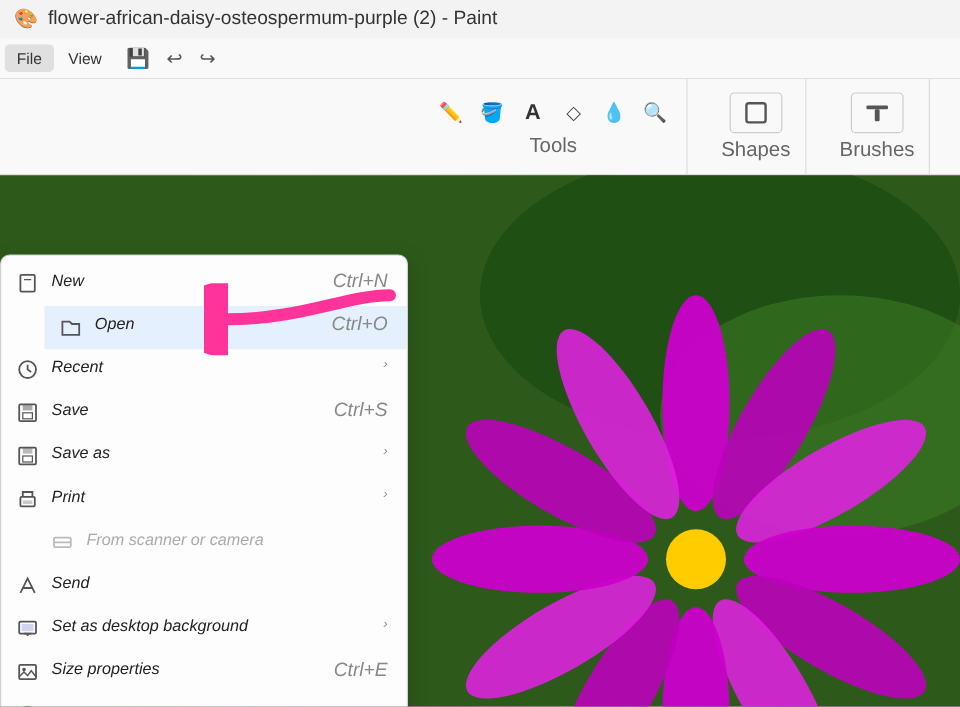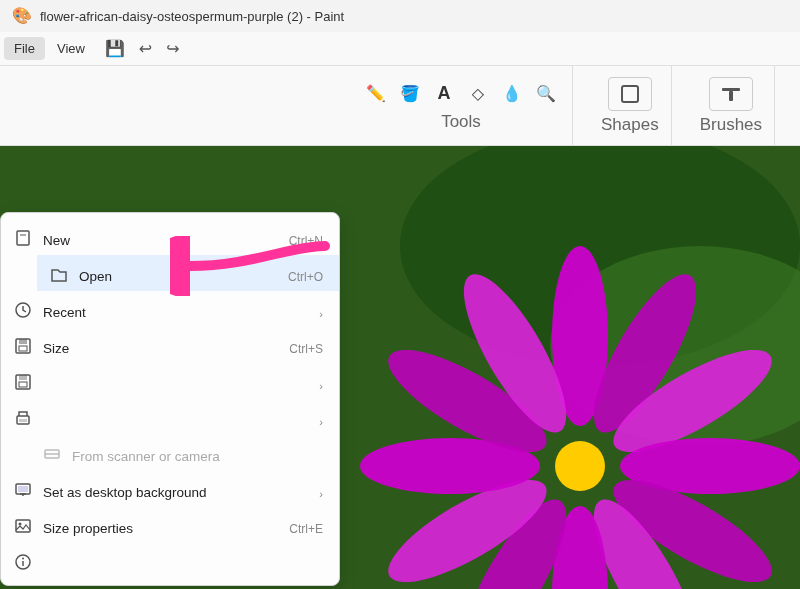--- a/index.html
+++ b/index.html
@@ -19,21 +19,21 @@
       display: flex;
       align-items: center;
       padding: 0 12px;
       gap: 8px;
     }
     .title-bar-icon {
       width: 20px;
       height: 20px;
     }
     .title-bar-text {
-      font-size: 13px;
+      font-size: 16px;
       color: #333;
     }
 
     
     .menu-bar {
       height: 34px;
       background: #f9f9f9;
       display: flex;
       align-items: center;
       padding: 0 4px;
@@ -142,28 +142,29 @@
       background: #fdfdfd;
       border: 1px solid #d0d0d0;
       border-radius: 8px;
       box-shadow: 2px 4px 16px rgba(0,0,0,0.15);
       z-index: 100;
       padding: 6px 0;
       top: 66px;
     }
     .menu-row {
       display: flex;
-      align-items: flex-end;
+      align-items: flex-start;
       padding: 7px 16px 7px 12px;
       font-size: 13.5px;
       color: #222;
       cursor: pointer;
       position: relative;
       gap: 10px;
       min-height: 36px;
+      font-style: italic;
     }
     .menu-row.highlighted-blue {
       background: #e5f0ff;
       margin-left: 36px;
     }
     .menu-row.disabled {
       color: #aaa;
       cursor: default;
       margin-left: 29px;
     }
@@ -173,21 +174,21 @@
       display: flex;
       align-items: center;
       justify-content: center;
       font-size: 15px;
       flex-shrink: 0;
     }
     .menu-row-label {
       flex: 1;
     }
     .menu-row-shortcut {
-      font-size: 12px;
+      font-size: 16px;
       color: #888;
       margin-left: auto;
     }
     .menu-row-arrow {
       font-size: 11px;
       color: #888;
       margin-left: auto;
     }
 
     
@@ -335,56 +336,67 @@
     </div>
 
     <div class="menu-row">
       <span class="menu-row-icon">
         <svg width="18" height="18" viewBox="0 0 18 18">
             <rect x="2" y="2" width="14" height="14" rx="1" fill="none" stroke="#555" stroke-width="1.5"></rect>
             <rect x="5" y="2" width="8" height="5" fill="#555" opacity="0.5"></rect>
             <rect x="5" y="9" width="8" height="5" fill="none" stroke="#555" stroke-width="1"></rect>
           </svg>
       </span>
-      <span class="menu-row-label">Size</span>
+      <span class="menu-row-label">Save</span>
       <span class="menu-row-shortcut">Ctrl+S</span>
     </div>
 
     <div class="menu-row">
       <span class="menu-row-icon">
         <svg width="18" height="18" viewBox="0 0 18 18">
             <rect x="2" y="2" width="14" height="14" rx="1" fill="none" stroke="#555" stroke-width="1.5"></rect>
             <rect x="5" y="2" width="8" height="5" fill="#555" opacity="0.4"></rect>
             <rect x="5" y="9" width="8" height="5" fill="none" stroke="#555" stroke-width="1"></rect>
           </svg>
       </span>
+      <span class="menu-row-label">Save as</span>
       <span class="menu-row-arrow">›</span>
     </div>
 
     <div class="menu-row">
       <span class="menu-row-icon">
         <svg width="18" height="18" viewBox="0 0 18 18">
             <rect x="3" y="7" width="12" height="8" rx="1" fill="none" stroke="#555" stroke-width="1.5"></rect>
             <path d="M5 7V3h8v4" fill="none" stroke="#555" stroke-width="1.5"></path>
             <rect x="5" y="10" width="8" height="3" fill="#555" opacity="0.3"></rect>
           </svg>
       </span>
+      <span class="menu-row-label">Print</span>
       <span class="menu-row-arrow">›</span>
     </div>
 
     <div class="menu-row disabled">
       <span class="menu-row-icon">
         <svg width="18" height="18" viewBox="0 0 18 18">
             <rect x="2" y="5" width="14" height="8" rx="1" fill="none" stroke="#bbb" stroke-width="1.5"></rect>
             <line x1="2" y1="9" x2="16" y2="9" stroke="#bbb" stroke-width="1.5"></line>
           </svg>
       </span>
       <span class="menu-row-label">From scanner or camera</span>
     </div>
 
+    <div class="menu-row">
+      <span class="menu-row-icon">
+        <svg width="18" height="18" viewBox="0 0 18 18">
+            <polyline points="3,15 9,3 15,15" fill="none" stroke="#555" stroke-width="1.5"></polyline>
+            <line x1="5" y1="11" x2="13" y2="11" stroke="#555" stroke-width="1.5"></line>
+          </svg>
+      </span>
+      <span class="menu-row-label">Send</span>
+    </div>
 
     <div class="menu-row">
       <span class="menu-row-icon">
         <svg width="18" height="18" viewBox="0 0 18 18">
             <rect x="2" y="3" width="14" height="10" rx="1" fill="none" stroke="#555" stroke-width="1.5"></rect>
             <rect x="4" y="5" width="10" height="6" fill="#aad" opacity="0.5"></rect>
             <line x1="6" y1="13" x2="12" y2="13" stroke="#555" stroke-width="1.5"></line>
             <line x1="9" y1="13" x2="9" y2="15" stroke="#555" stroke-width="1.5"></line>
           </svg>
       </span>

